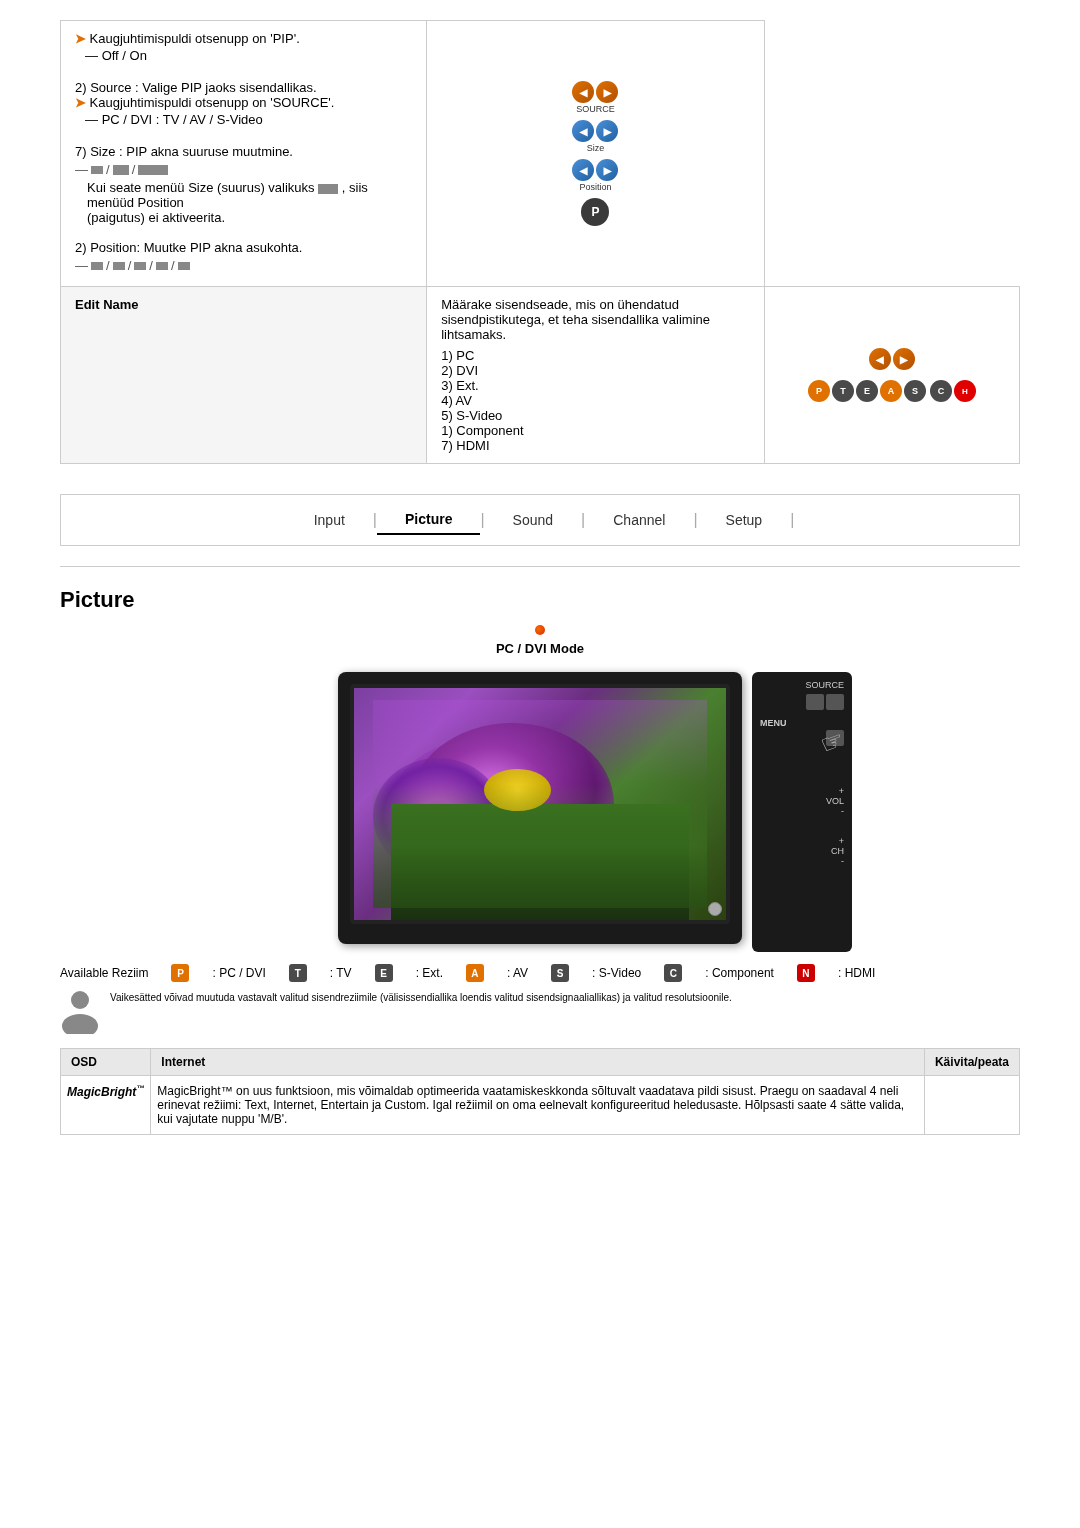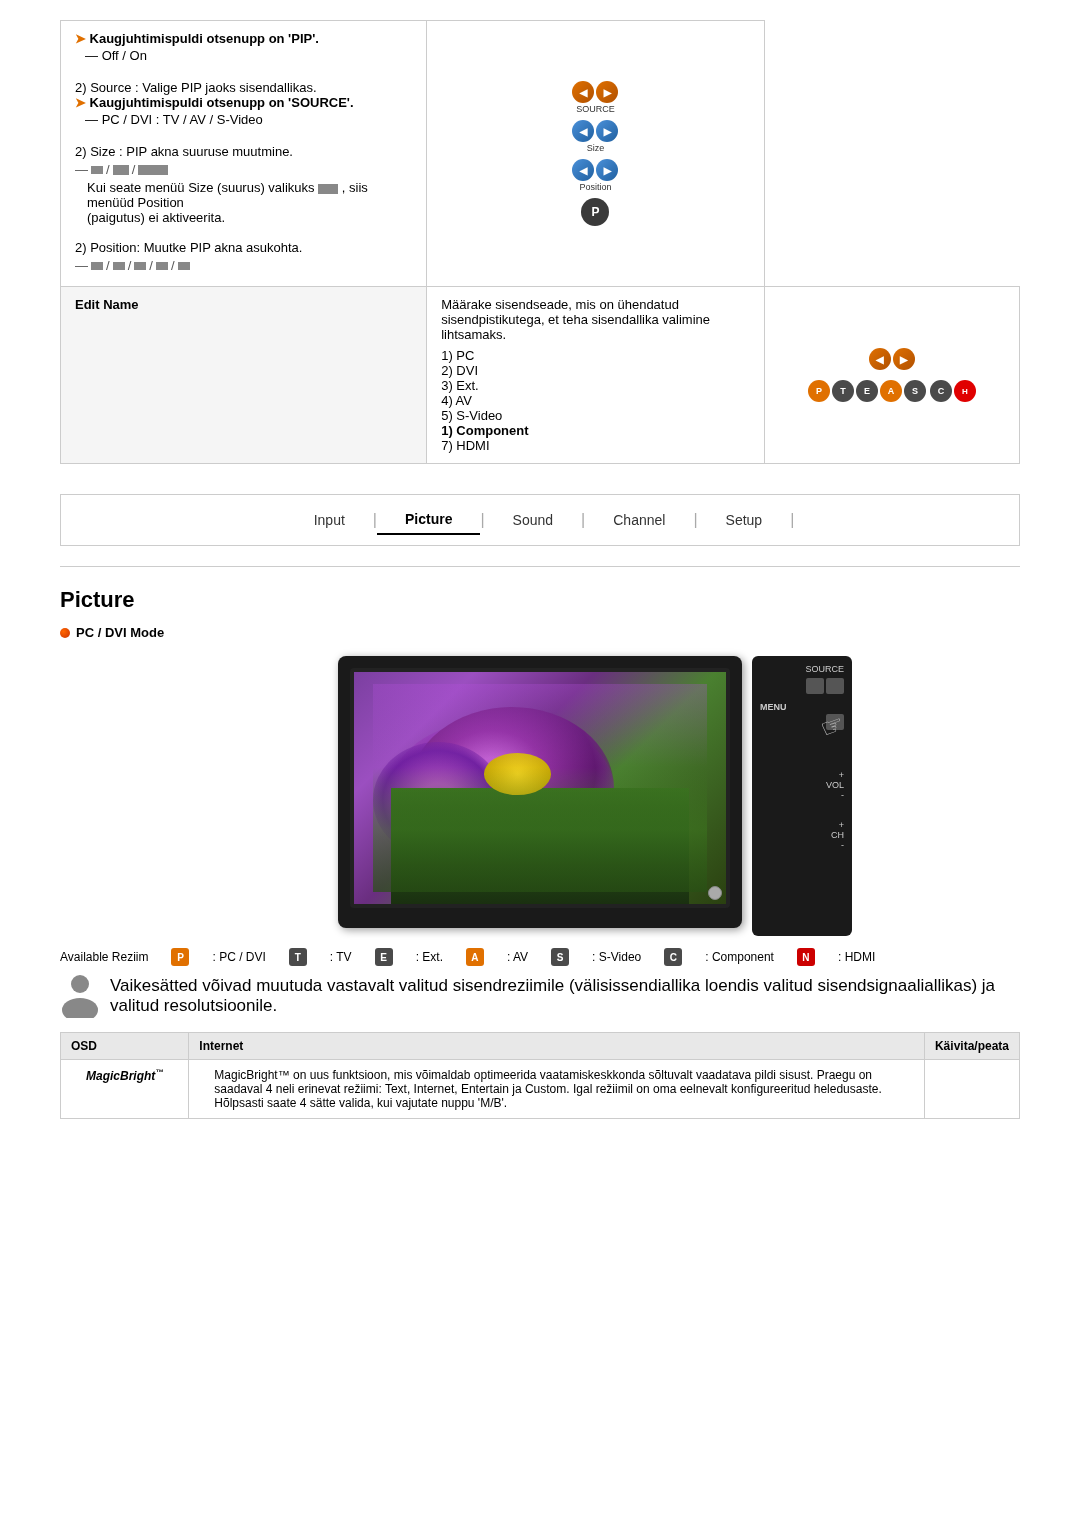--- a/index.html
+++ b/index.html
@@ -31,21 +31,21 @@
     }
     .top-table .content-cell {
       width: auto;
     }
     .top-table .image-cell {
       width: 100px;
       text-align: center;
       vertical-align: middle;
     }
 
-    .bold { font-weight: bold; }
+    .bold { font-weight: normal; }
     .arrow-orange { color: #e07000; font-weight: bold; }
     .bullet-line { margin: 2px 0 2px 10px; }
     .indent { margin-left: 12px; }
     .btn-circle {
       width: 22px; height: 22px;
       border-radius: 50%;
       background: linear-gradient(135deg, #4a90d9, #2060a0);
       display: inline-flex; align-items: center; justify-content: center;
       color: #fff; font-size: 10px; font-weight: bold;
     }
@@ -132,20 +132,21 @@
       margin: 20px 0 12px 0;
     }
 
     .mode-label {
       display: flex;
       align-items: center;
       gap: 6px;
       margin-bottom: 16px;
       font-size: 13px;
       font-weight: bold;
+      flex-direction: column;
     }
     .mode-dot {
       width: 10px; height: 10px;
       border-radius: 50%;
       background: radial-gradient(circle at 35% 35%, #ff6600, #cc3300);
       display: inline-block;
     }
 
     
     .tv-container {
@@ -211,21 +212,21 @@
     .badge-s { background: #4a4a4a; }
     .badge-c { background: #4a4a4a; }
     .badge-n { background: #cc0000; }
 
     
     .note-box {
       display: flex;
       align-items: flex-start;
       gap: 10px;
       margin: 10px 0 16px 0;
-      font-size: 17px;
+      font-size: 10px;
     }
     .note-icon {
       width: 40px; height: 40px;
       flex-shrink: 0;
       display: flex; align-items: center; justify-content: center;
     }
 
     
     .bottom-table {
       width: 100%;
@@ -235,21 +236,21 @@
     }
     .bottom-table th {
       border: 1px solid #ccc;
       padding: 6px 10px;
       background: #e8e8e8;
       text-align: left;
       font-weight: bold;
     }
     .bottom-table td {
       border: 1px solid #ccc;
-      padding: 8px 25px;
+      padding: 8px 6px;
       vertical-align: top;
     }
     .magic-bright { font-weight: bold; font-style: italic; }
     .tm-sup { font-size: 8px; vertical-align: super; }
 
     .hr-line {
       border: none;
       border-top: 1px solid #ccc;
       margin: 10px 0;
     }
@@ -273,21 +274,21 @@
         <p>2) Source : Valige PIP jaoks sisendallikas.</p>
         <p>
           <span class="arrow-orange">➤</span>
           <span class="bold">Kaugjuhtimispuldi otsenupp on 'SOURCE'.</span>
         </p>
         <p class="bullet-line">
           <span>— </span>
           <span>PC / DVI : TV / AV / S-Video</span>
         </p>
         <br>
-        <p>2) Size : PIP akna suuruse muutmine.</p>
+        <p>7) Size : PIP akna suuruse muutmine.</p>
         <div class="size-icons indent">
           <span class="dash">—</span>
           <span class="size-icon" style="width:12px;height:8px;"></span>
           <span class="dash">/</span>
           <span class="size-icon" style="width:16px;height:10px;"></span>
           <span class="dash">/</span>
           <span class="size-icon" style="width:30px;height:10px;"></span>
         </div>
         <p class="indent">
           <span>Kui seate menüü Size (suurus) valikuks</span>

